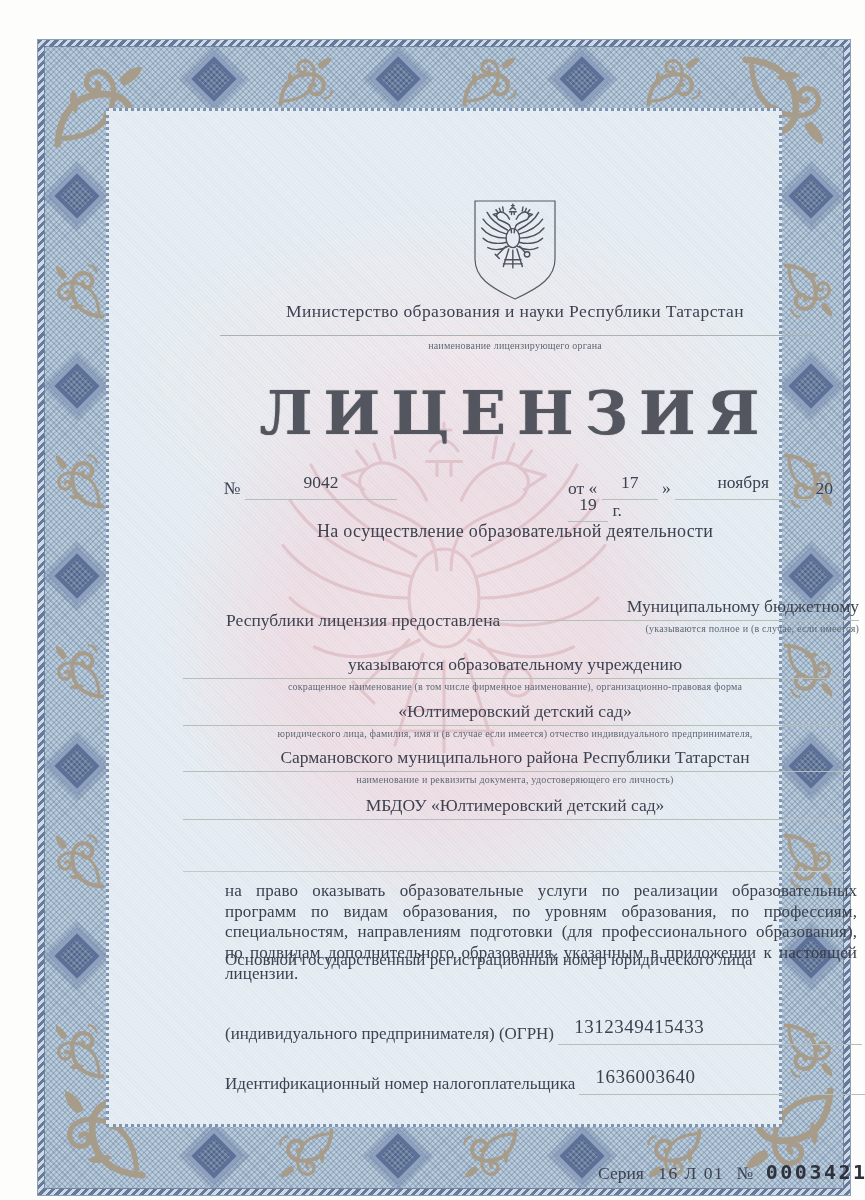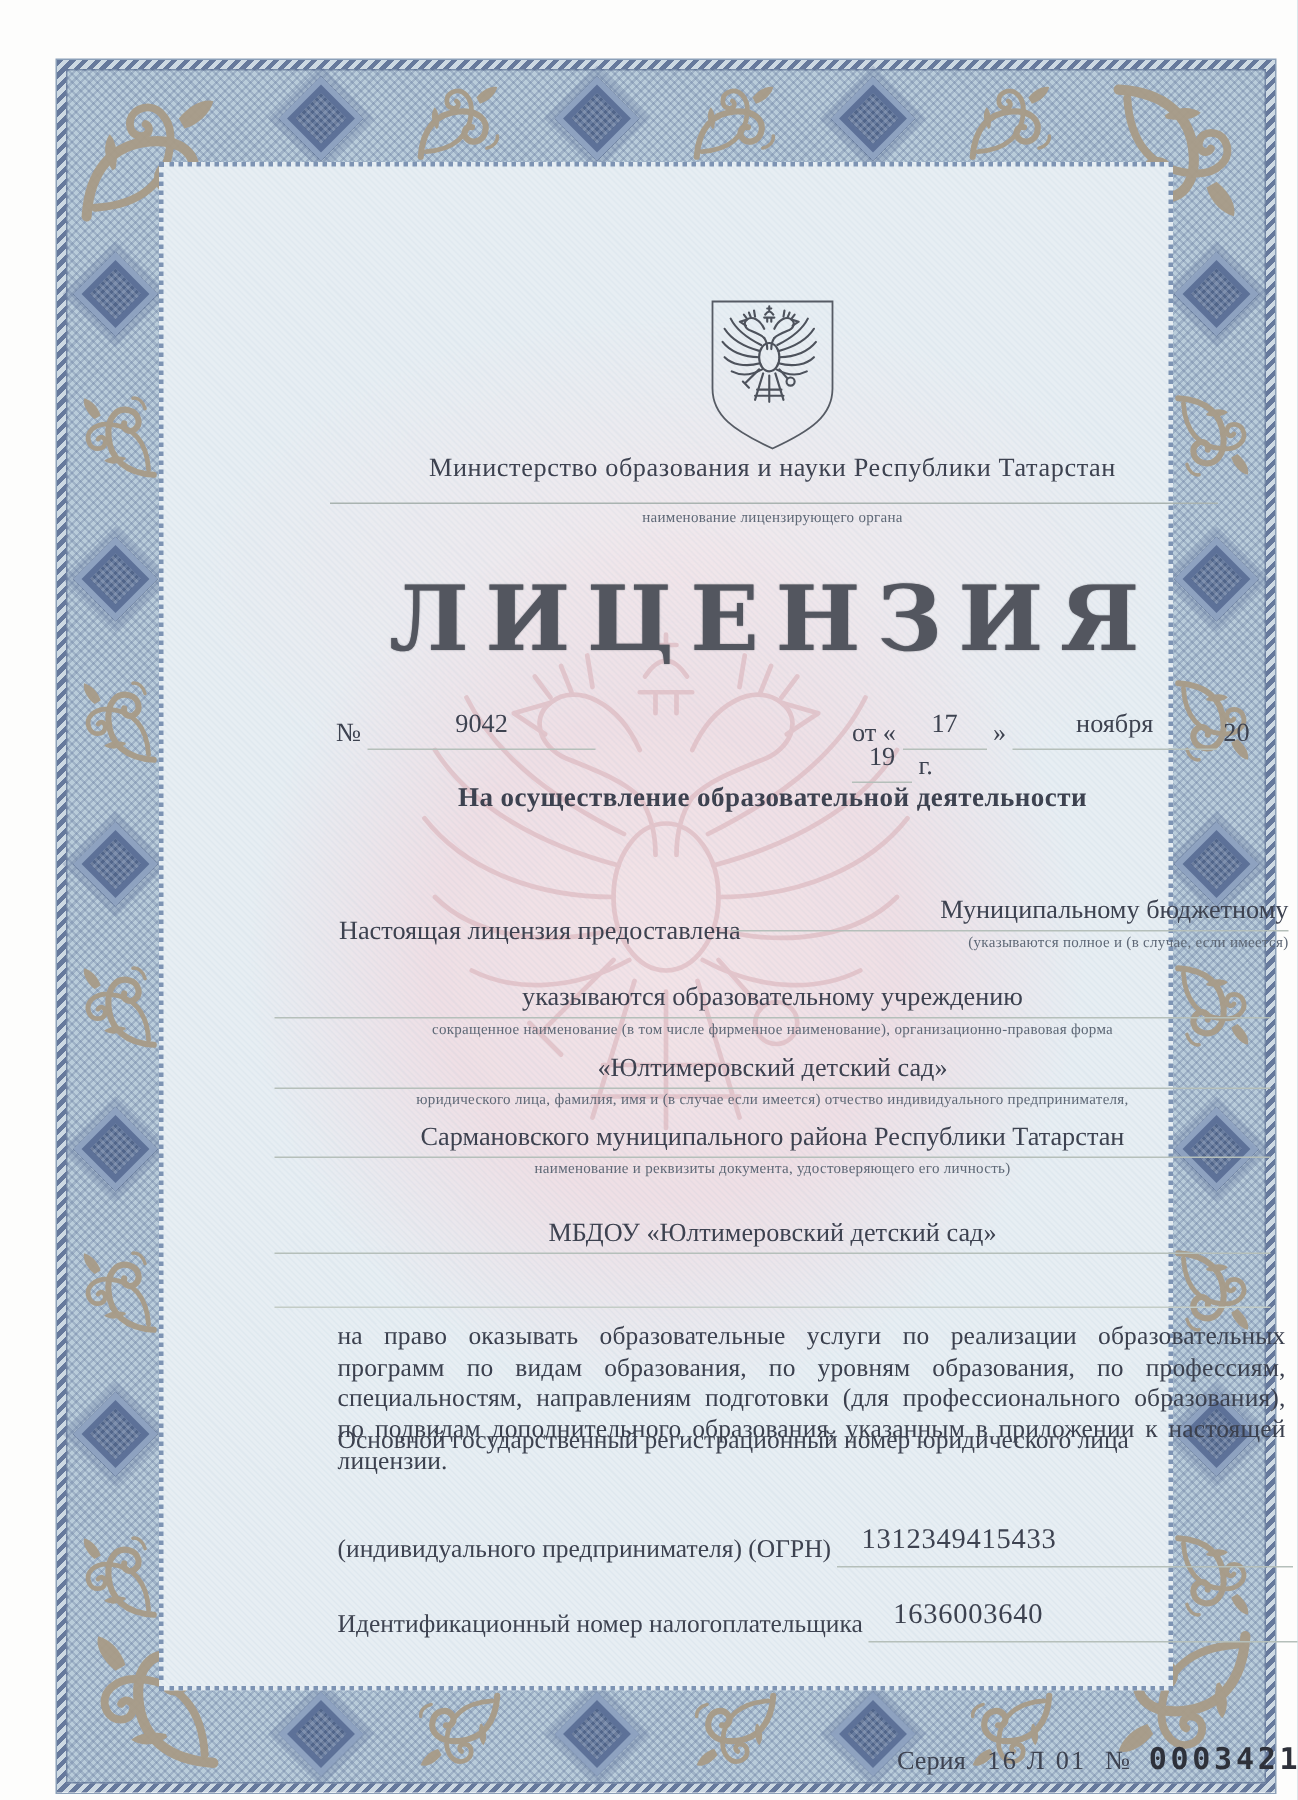--- a/index.html
+++ b/index.html
@@ -48,26 +48,26 @@
   .rule{top:153px;left:40px;width:592px;border-top:1px solid #a9b3b0;height:0;}
   .cap{font-size:10px;color:#5e6876;letter-spacing:.2px;}
   .cap-org{top:158px;}
   .title{top:196px;font-size:60px;font-weight:700;letter-spacing:11px;color:#53565f;
     font-family:"DejaVu Serif","Liberation Serif",serif;
     text-shadow:0 0 1px rgba(83,86,95,.75);}
   .blank{display:inline-block;border-bottom:1px solid #b5bfba;text-align:center;}
   .raised{position:relative;top:-6px;font-size:17.5px;}
   .numrow{top:296px;left:44px;font-size:17.5px;}
   .daterow{top:296px;left:388px;font-size:17.5px;}
-  .subtitle{top:339px;font-size:18px;letter-spacing:.3px;font-weight:bold;}
+  .subtitle{top:339px;font-size:18px;letter-spacing:.3px;}
   .granted-label{top:428px;left:46px;font-size:17.5px;}
   .g1{top:414px;left:307px;width:372px;text-align:right;}
   .gline .val{font-size:17.5px;border-bottom:1px solid #b5bfba;padding-bottom:3px;}
   .gline .cap{padding-top:2px;}
-  .g2{top:472px;}.g3{top:519px;}.g4{top:565px;}.g5{top:613px;margin-top:16px;}
+  .g2{top:472px;}.g3{top:519px;}.g4{top:565px;}.g5{top:613px;}
   .emptyline{top:689px;left:3px;width:664px;border-top:1px solid #c3ccc6;height:0;}
   .paragraph{top:699px;left:45px;width:632px;font-size:17px;line-height:1.22;
     text-align:justify;word-spacing:2.5px;letter-spacing:.1px;color:#3b404e;}
   .ogrn-l1{top:768px;left:45px;font-size:17px;}
   .row{font-size:17px;white-space:nowrap;}
   .ogrn-row{top:840px;left:45px;}
   .inn-row{top:890px;left:45px;}
   .numval{font-size:19px;letter-spacing:.5px;}
   .series{top:978px;left:418px;font-size:17.5px;white-space:nowrap;}
   .series .sv{letter-spacing:1.5px;margin:0 8px 0 10px;}
@@ -234,21 +234,21 @@
           <span class="blank" style="width:56px"><span class="raised">17</span></span>
           <span>»</span>
           <span class="blank" style="width:136px"><span class="raised">ноября</span></span>
           <span>20</span>
           <span class="blank" style="width:40px"><span class="raised">19</span></span>
           <span>г.</span>
         </div>
 
         <div class="abs center subtitle">На осуществление образовательной деятельности</div>
 
-        <div class="abs granted-label">Настоящая лицензия предоставлена</div>
+        <div class="abs granted-label">Республики лицензия предоставлена</div>
 
         <div class="abs gline g1">
           <div class="val">Муниципальному бюджетному</div>
           <div class="cap">(указываются полное и (в случае, если имеется)</div>
         </div>
 
         <div class="abs center gline g2">
           <div class="val">указываются образовательному учреждению</div>
           <div class="cap">сокращенное наименование (в том числе фирменное наименование), организационно-правовая форма</div>
         </div>

